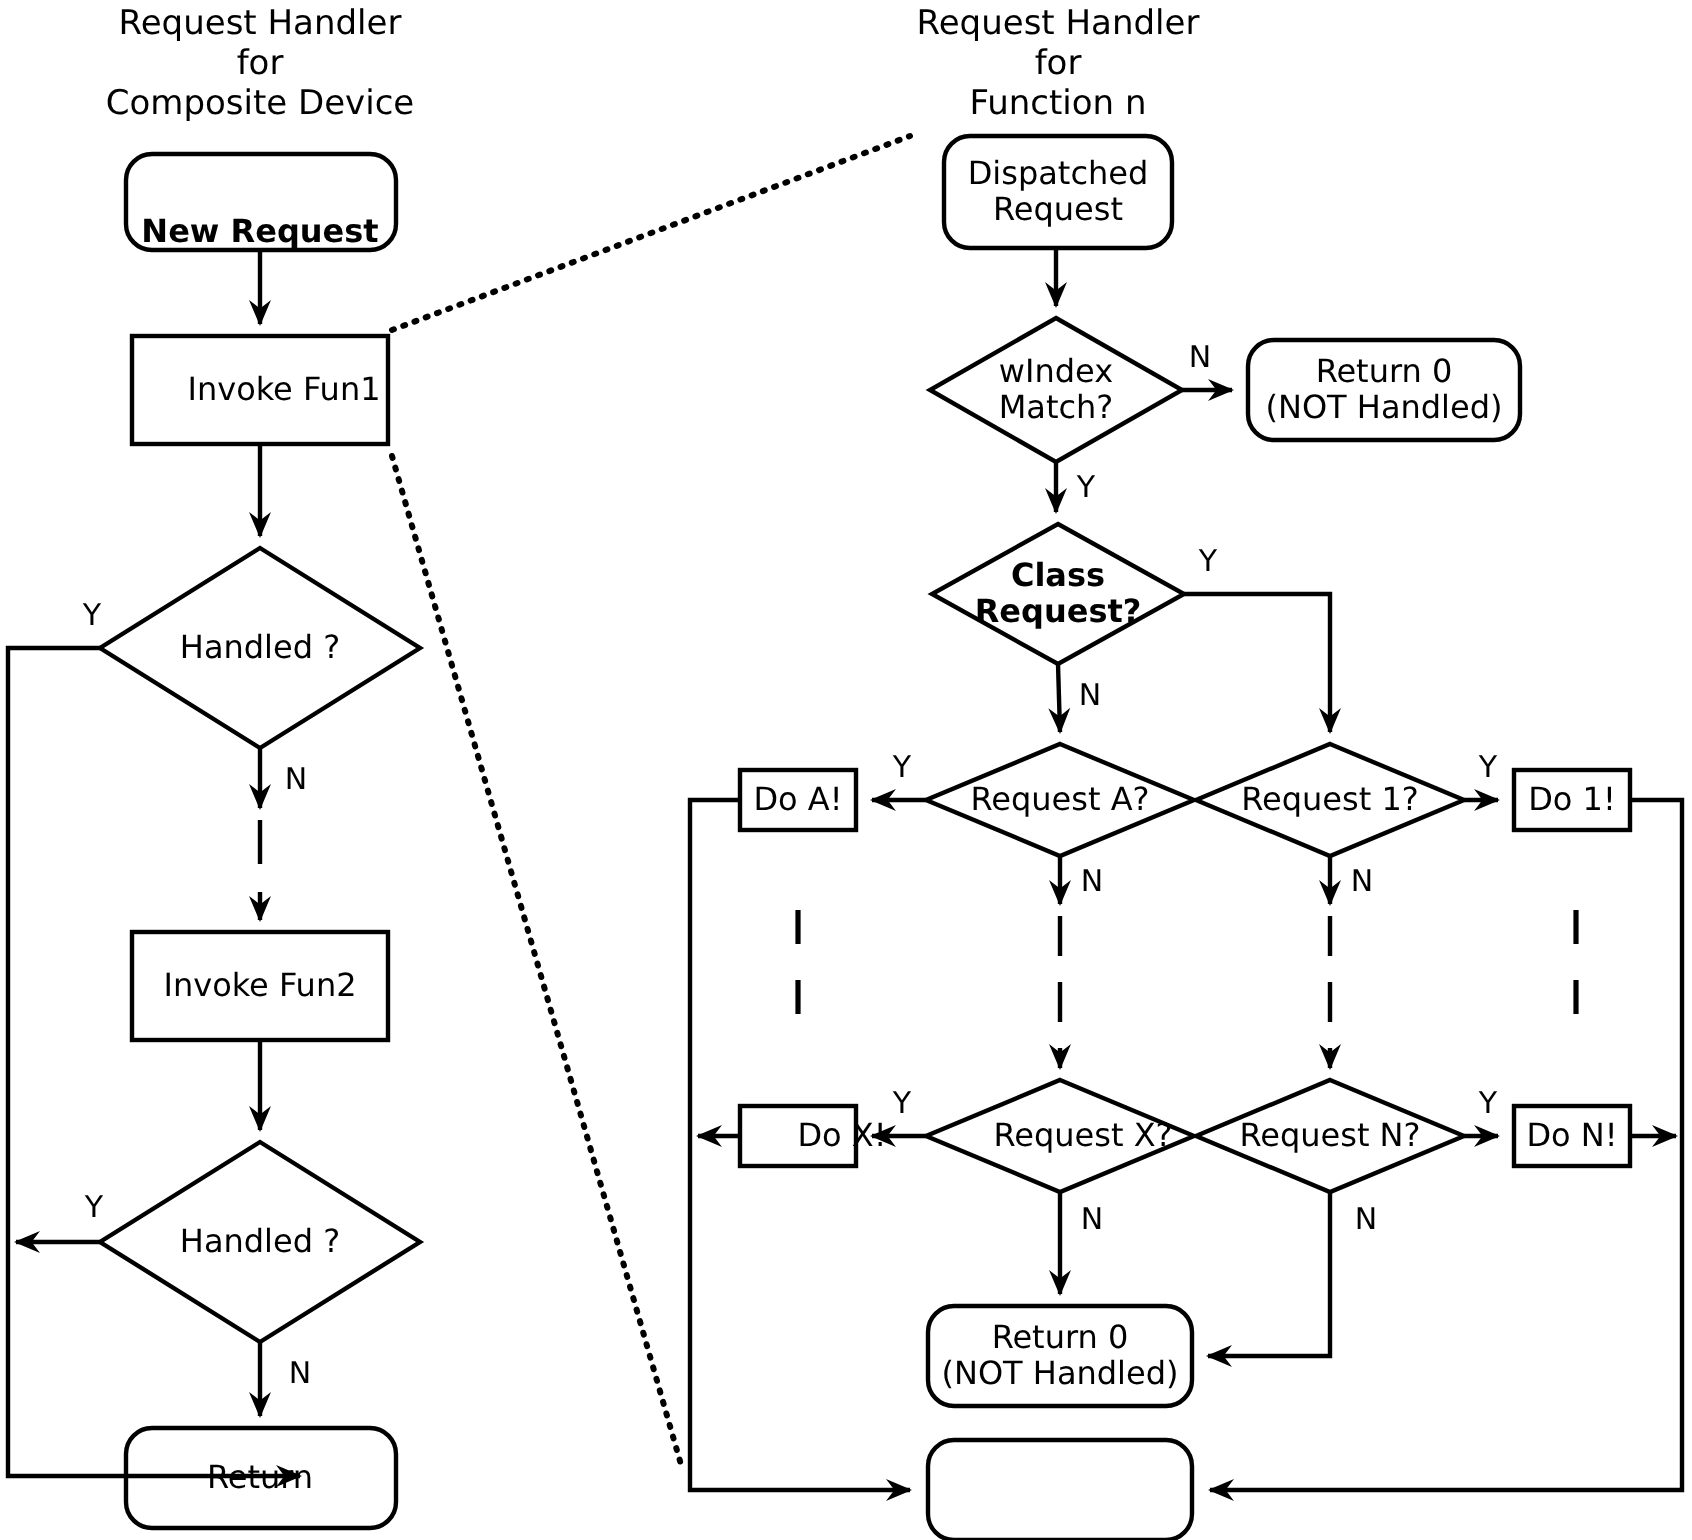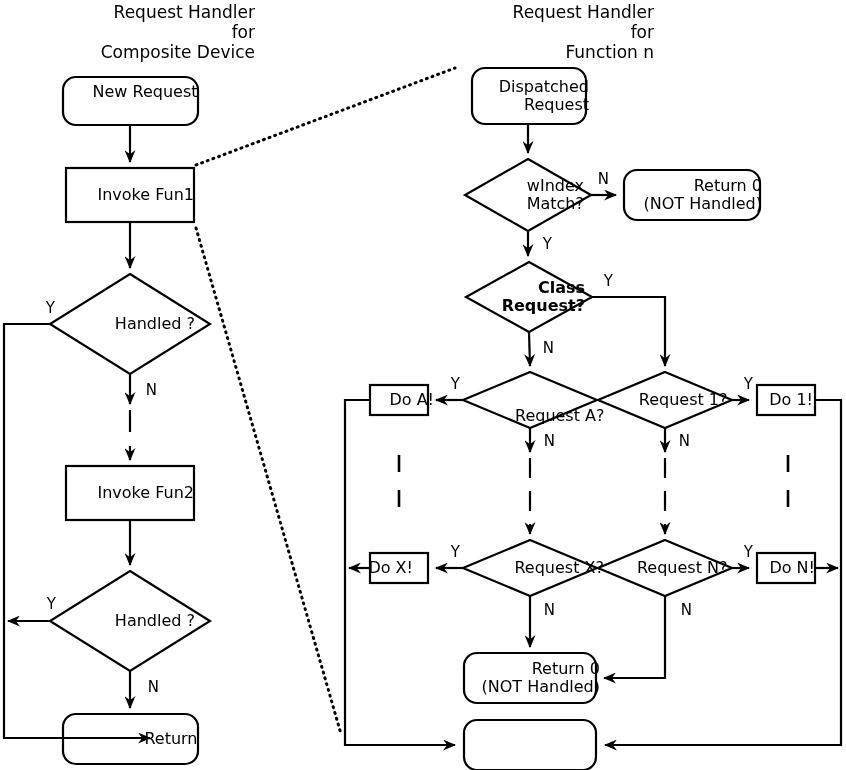--- a/index.html
+++ b/index.html
@@ -3,21 +3,21 @@
 <meta charset="utf-8">
 <title>USB Composite Device Request Handler Flowchart</title>
 <style>
   html,body{margin:0;padding:0;background:#ffffff;}
   body{width:846px;height:770px;overflow:hidden;
        font-family:"DejaVu Sans","Liberation Sans",sans-serif;color:#000;}
   #canvas{position:relative;width:846px;height:770px;}
   svg.layer{position:absolute;left:0;top:0;width:846px;height:770px;}
 
   
-  .lbl{position:absolute;text-align:right;line-height:1.12;
+  .lbl{position:absolute;text-align:center;line-height:1.12;
        color:#000;white-space:pre-line;pointer-events:none;}
   .title{font-size:17px;line-height:1.18;}
   .nodetext{font-size:16px;}
   .branch{font-size:15px;}
   .ctr{transform:translate(-50%,-50%);}
 </style>
 </head>
 <body>
 
 <div id="canvas">
@@ -104,49 +104,49 @@
     </g>
   </svg>
 
   <div class="lbl title ctr" style="left:130px;top:32px;width:250px;">Request Handler
 for
 Composite Device</div>
   <div class="lbl title ctr" style="left:529px;top:32px;width:250px;">Request Handler
 for
 Function n</div>
 
-  <div class="lbl nodetext ctr" style="left:130px;top:92px;width:135px;">New Request</div>
-  <div class="lbl nodetext ctr" style="left:130px;top:195px;width:128px;">Invoke Fun1</div>
+  <div class="lbl nodetext ctr" style="left:130px;top:116px;width:135px;font-weight:bold;">New Request</div>
+  <div class="lbl nodetext ctr" style="left:142px;top:195px;width:128px;">Invoke Fun1</div>
   <div class="lbl nodetext ctr" style="left:130px;top:324px;width:130px;">Handled ?</div>
   <div class="lbl nodetext ctr" style="left:130px;top:493px;width:128px;">Invoke Fun2</div>
   <div class="lbl nodetext ctr" style="left:130px;top:621px;width:130px;">Handled ?</div>
   <div class="lbl nodetext ctr" style="left:130px;top:739px;width:135px;">Return</div>
 
   <div class="lbl branch ctr" style="left:46px;top:308px;width:18px;">Y</div>
   <div class="lbl branch ctr" style="left:148px;top:390px;width:18px;">N</div>
   <div class="lbl branch ctr" style="left:47px;top:604px;width:18px;">Y</div>
   <div class="lbl branch ctr" style="left:150px;top:687px;width:18px;">N</div>
 
   <div class="lbl nodetext ctr" style="left:528px;top:195px;width:112px;">wIndex
 Match?</div>
   <div class="lbl nodetext ctr" style="left:529px;top:96px;width:120px;">Dispatched
 Request</div>
   <div class="lbl nodetext ctr" style="left:692px;top:195px;width:140px;">Return 0
 (NOT Handled)</div>
   <div class="lbl nodetext ctr" style="left:529px;top:297px;width:112px;font-weight:bold;">Class
 Request?</div>
 
-  <div class="lbl nodetext ctr" style="left:530px;top:416px;width:149px;">Request A?</div>
+  <div class="lbl nodetext ctr" style="left:530px;top:400px;width:149px;">Request A?</div>
   <div class="lbl nodetext ctr" style="left:665px;top:400px;width:125px;">Request 1?</div>
   <div class="lbl nodetext ctr" style="left:399px;top:400px;width:70px;">Do A!</div>
   <div class="lbl nodetext ctr" style="left:786px;top:400px;width:54px;">Do 1!</div>
 
   <div class="lbl nodetext ctr" style="left:530px;top:568px;width:125px;padding-left:23px;">Request X?</div>
   <div class="lbl nodetext ctr" style="left:665px;top:568px;width:125px;">Request N?</div>
-  <div class="lbl nodetext ctr" style="left:384px;top:568px;width:58px;">Do X!</div>
+  <div class="lbl nodetext ctr" style="left:399px;top:568px;width:58px;padding-left:44px;">Do X!</div>
   <div class="lbl nodetext ctr" style="left:786px;top:568px;width:58px;">Do N!</div>
 
   <div class="lbl nodetext ctr" style="left:530px;top:678px;width:140px;">Return 0
 (NOT Handled)</div>
 
   <div class="lbl branch ctr" style="left:600px;top:179px;width:18px;">N</div>
   <div class="lbl branch ctr" style="left:543px;top:244px;width:18px;">Y</div>
   <div class="lbl branch ctr" style="left:604px;top:281px;width:18px;">Y</div>
   <div class="lbl branch ctr" style="left:545px;top:348px;width:18px;">N</div>
 

